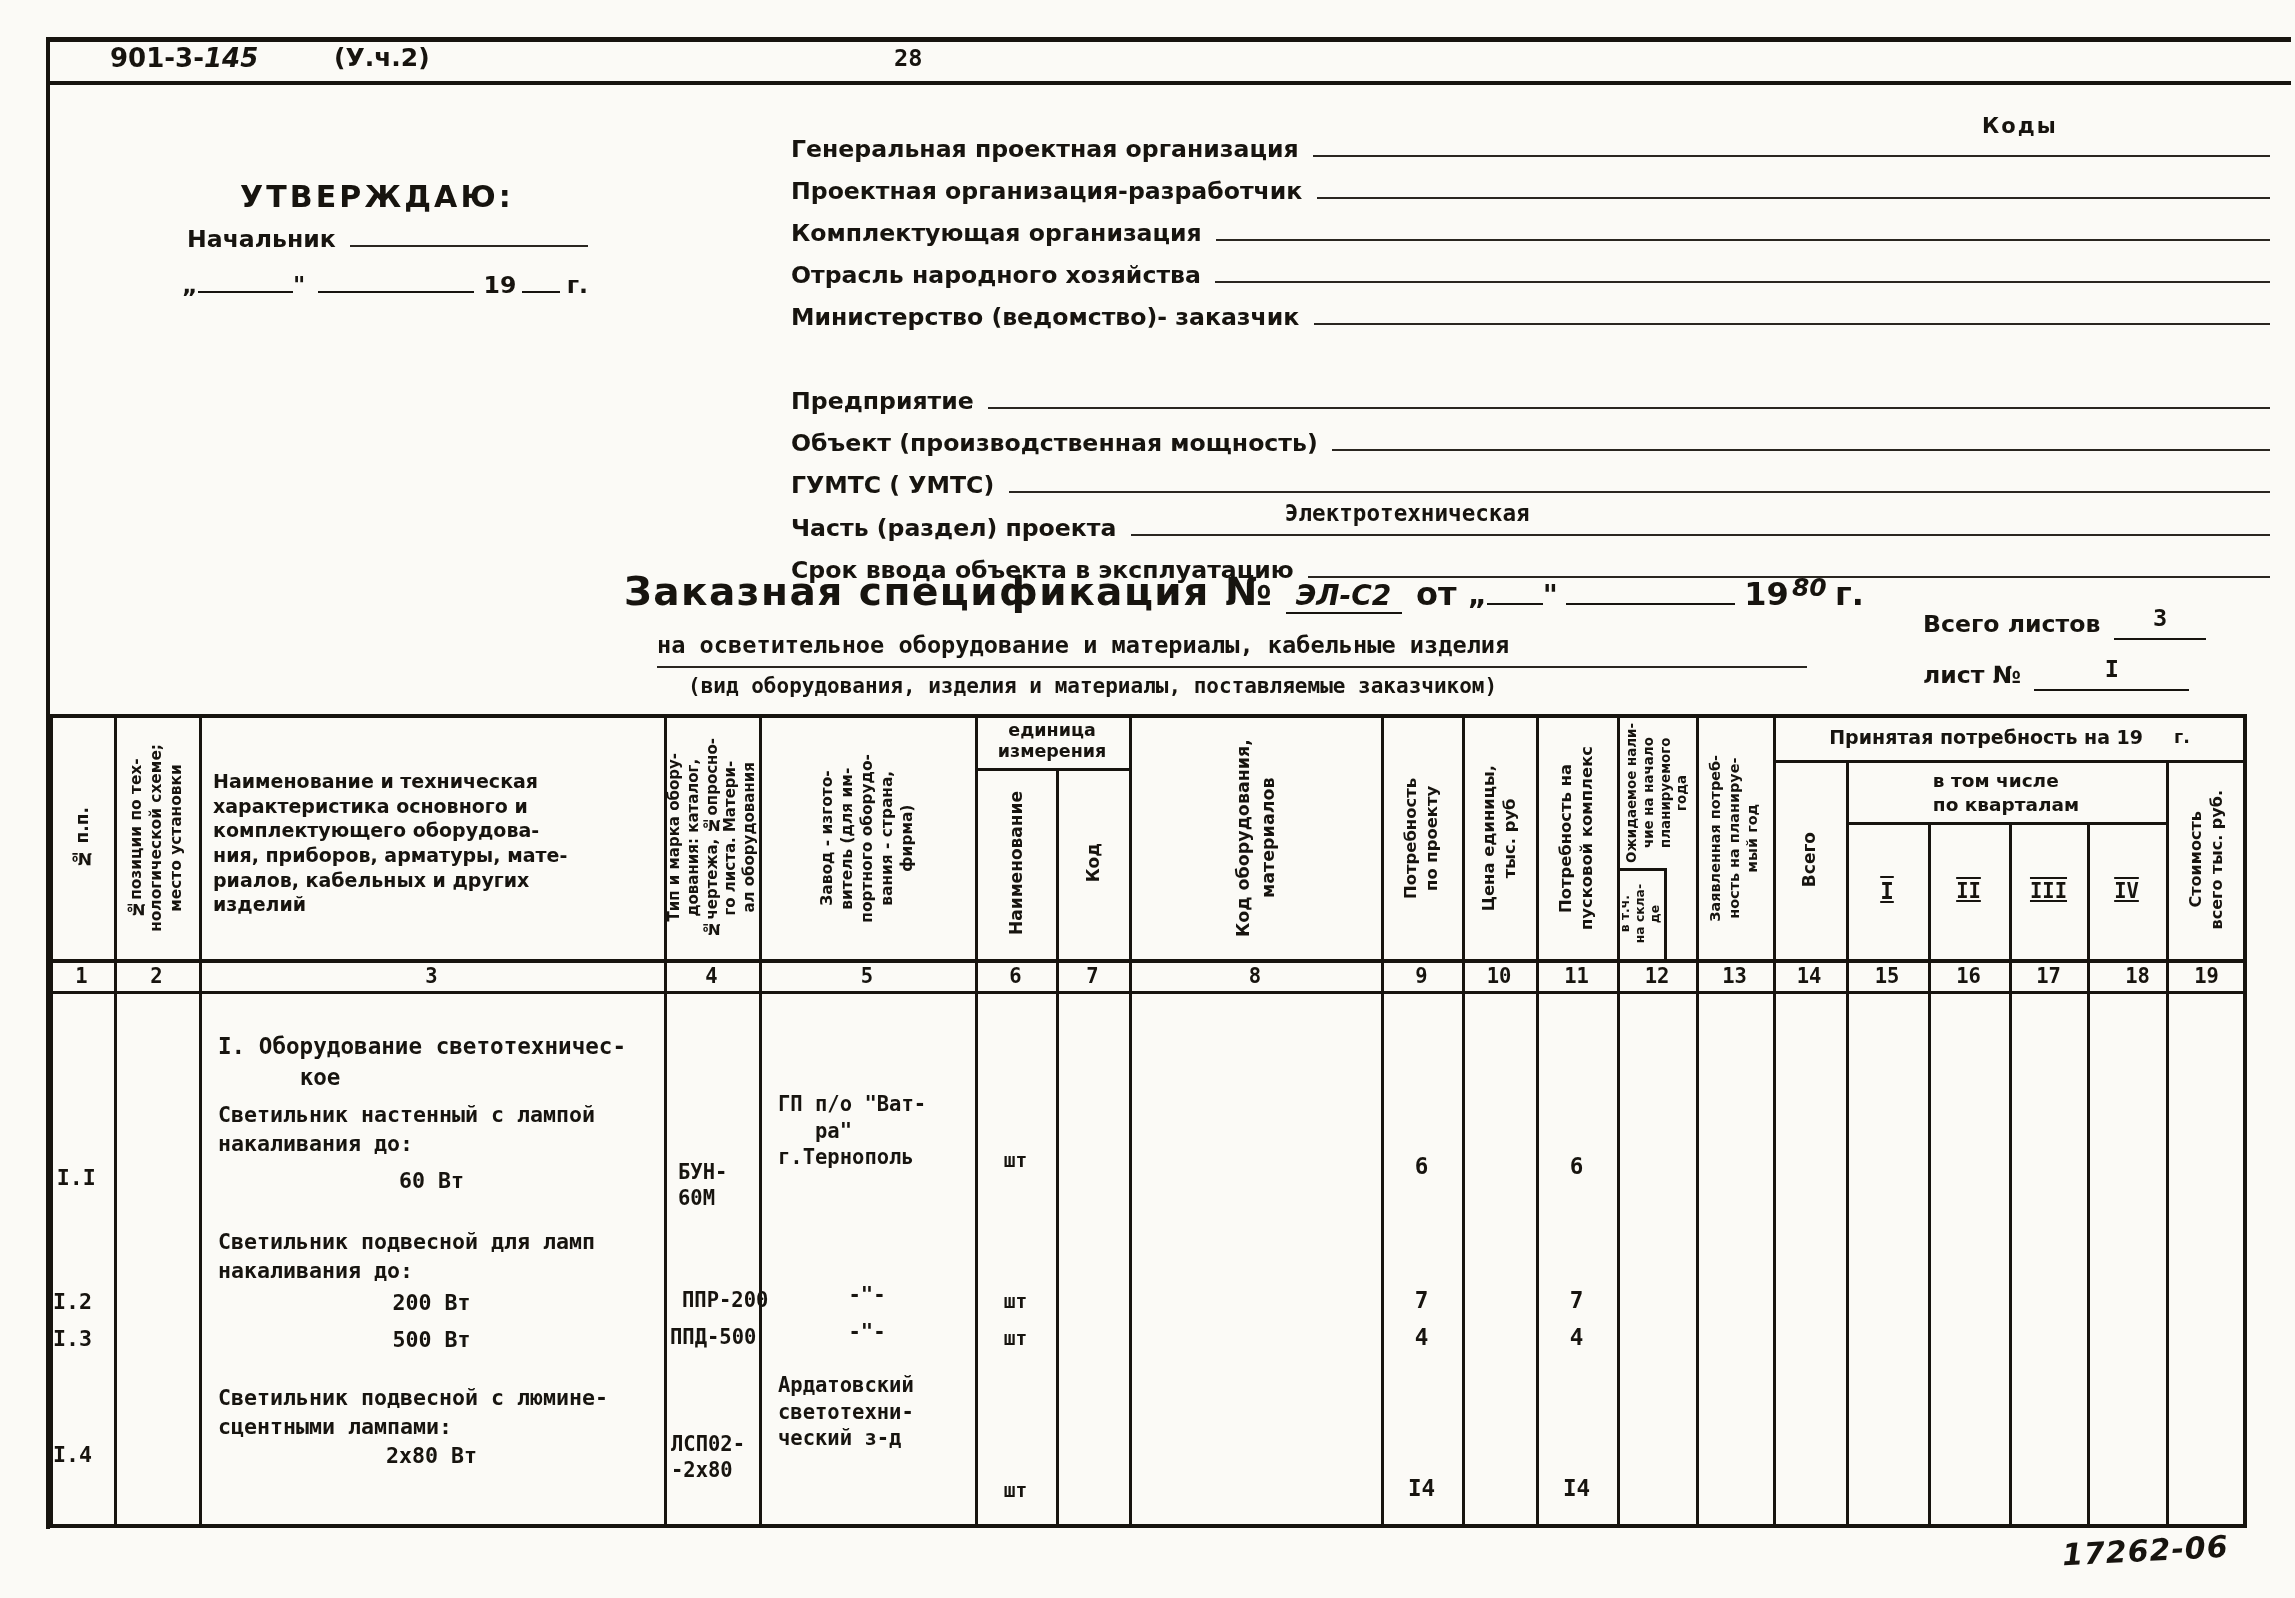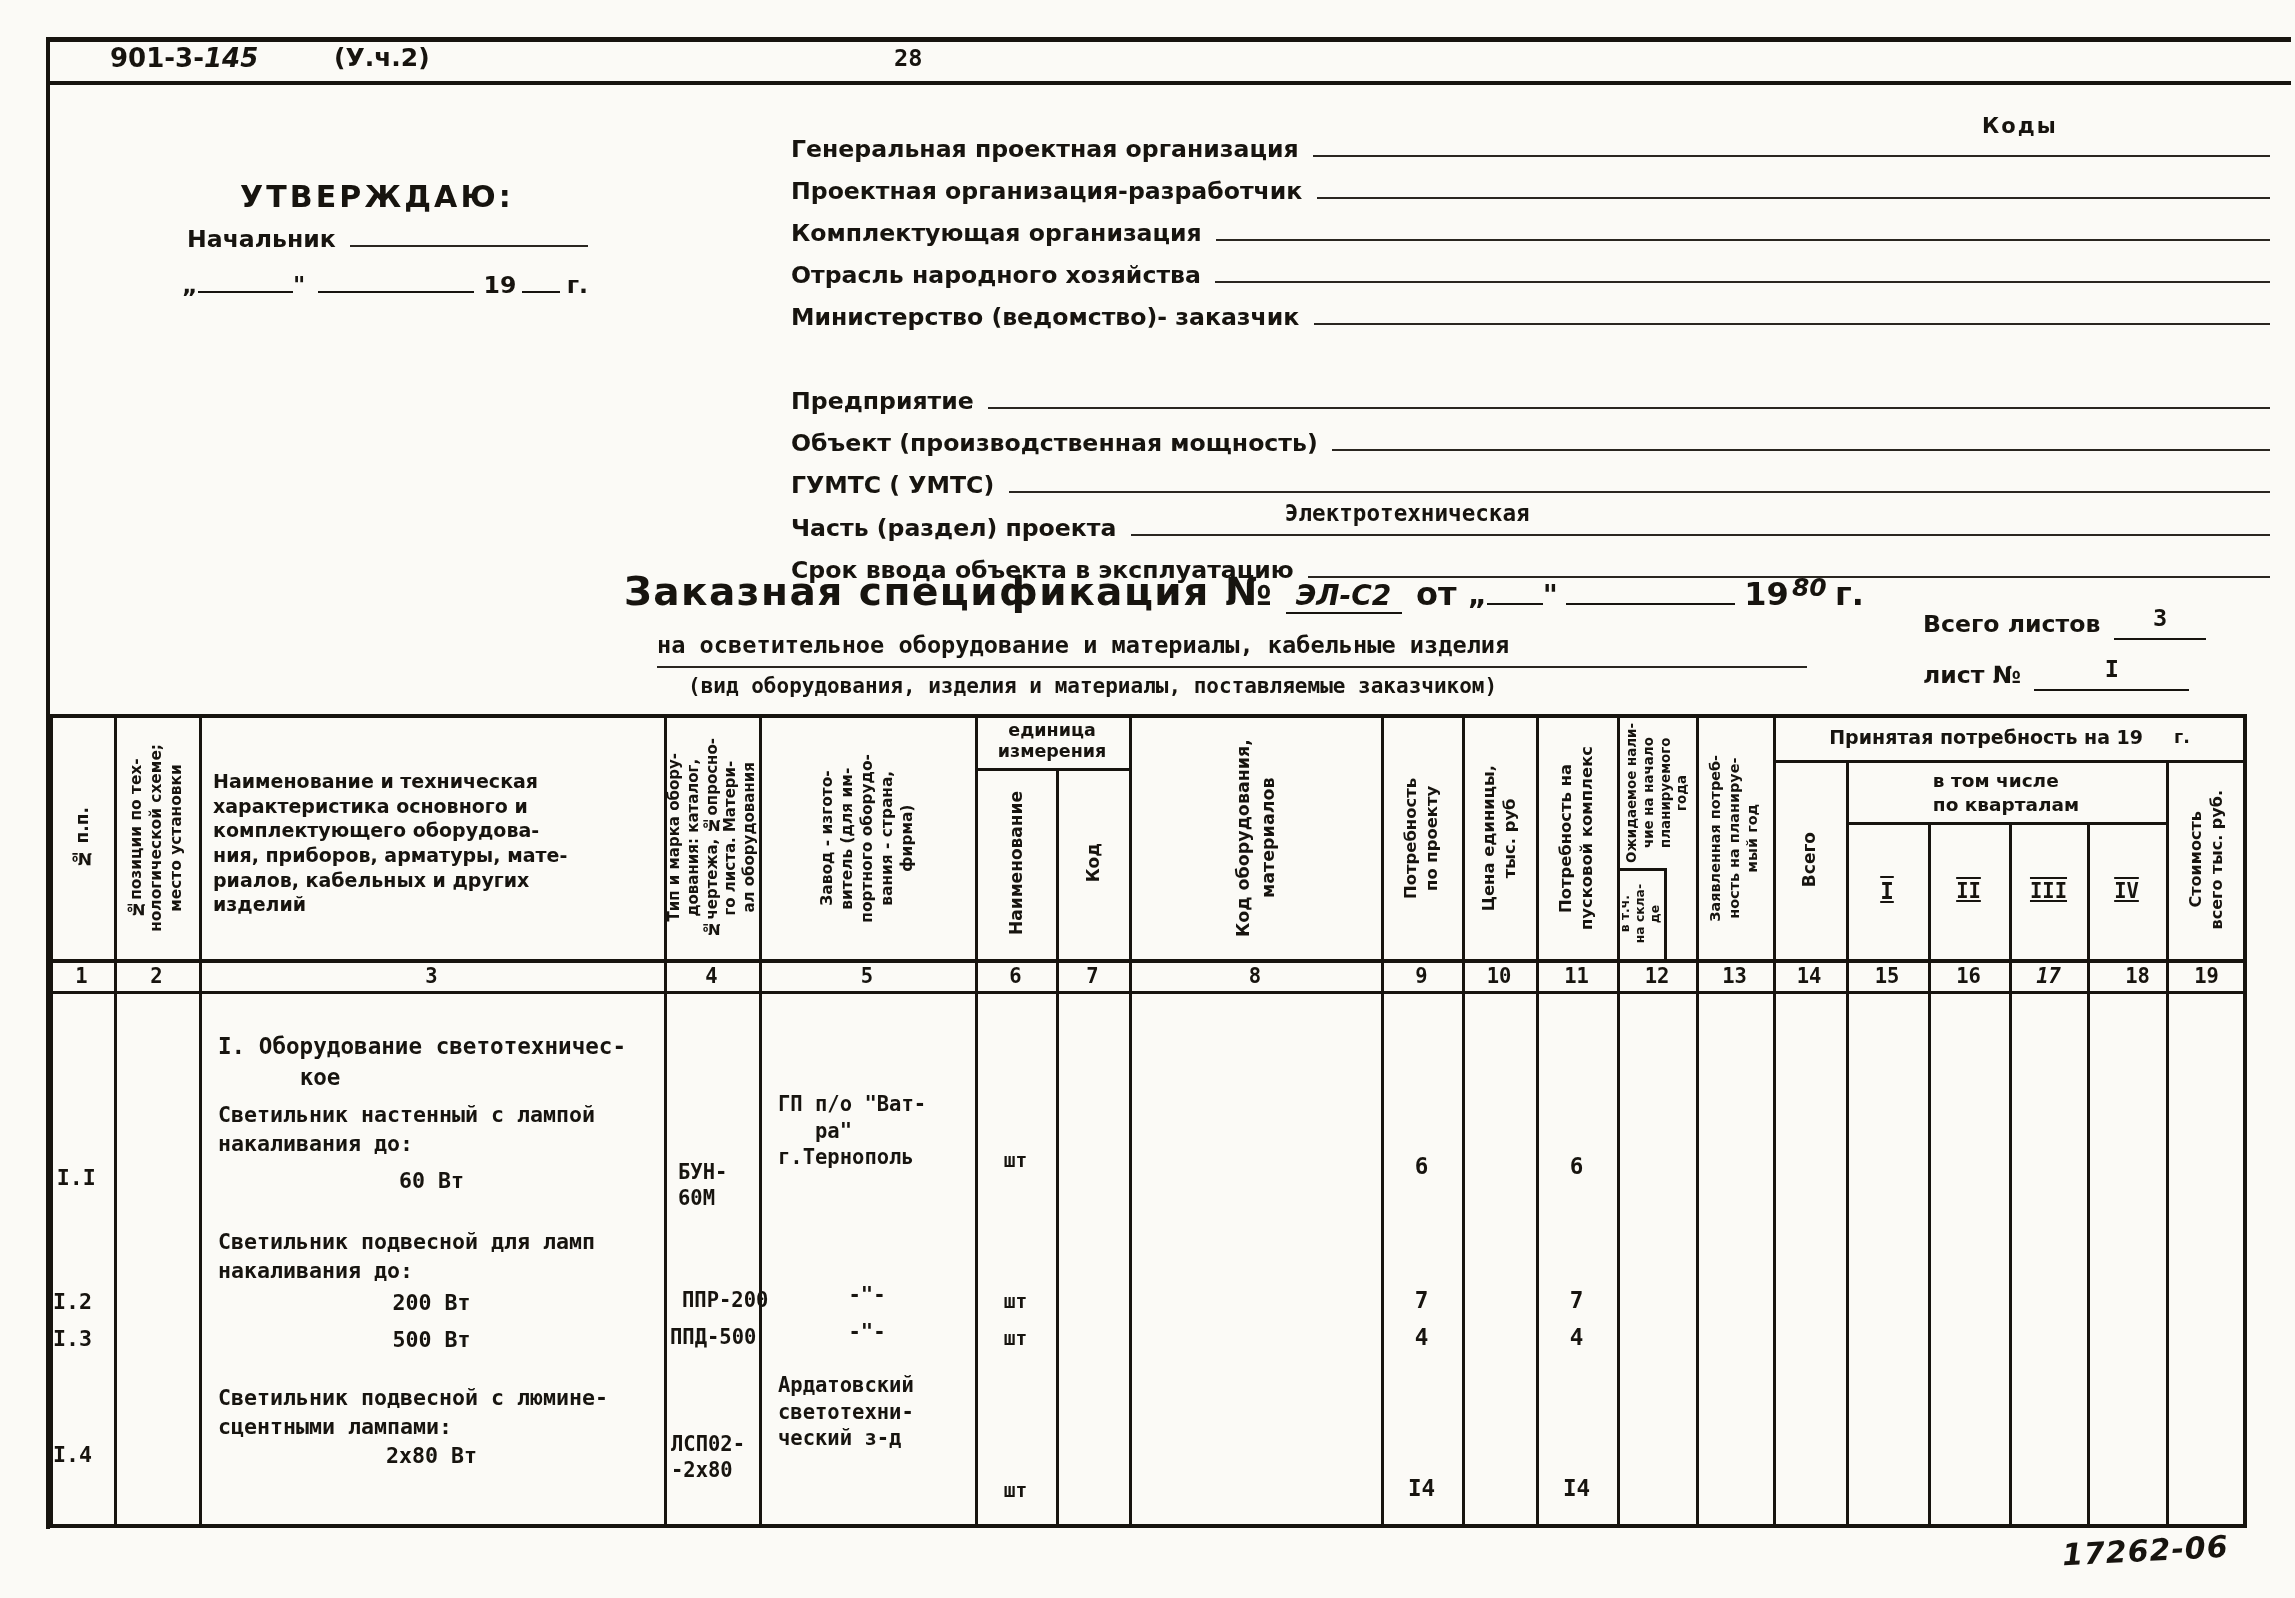--- a/index.html
+++ b/index.html
@@ -263,21 +263,21 @@
     <div class="cellc typ" style="left:1007px;width:73px;top:250px;font-size:20.5px;">7</div>
     <div class="cellc typ" style="left:1080px;width:252px;top:250px;font-size:20.5px;">8</div>
     <div class="cellc typ" style="left:1332px;width:81px;top:250px;font-size:20.5px;">9</div>
     <div class="cellc typ" style="left:1413px;width:74px;top:250px;font-size:20.5px;">10</div>
     <div class="cellc typ" style="left:1487px;width:81px;top:250px;font-size:20.5px;">11</div>
     <div class="cellc typ" style="left:1568px;width:80px;top:250px;font-size:20.5px;">12</div>
     <div class="cellc typ" style="left:1647px;width:77px;top:250px;font-size:20.5px;">13</div>
     <div class="cellc typ" style="left:1724px;width:72px;top:250px;font-size:20.5px;">14</div>
     <div class="cellc typ" style="left:1797px;width:82px;top:250px;font-size:20.5px;">15</div>
     <div class="cellc typ" style="left:1879px;width:81px;top:250px;font-size:20.5px;">16</div>
-    <div class="cellc typ" style="left:1960px;width:79px;top:250px;font-size:20.5px;font-style:italic;">17</div>
+    <div class="cellc typ" style="left:1960px;width:79px;top:250px;font-size:20.5px;">17</div>
     <div class="cellc typ" style="left:2038px;width:101px;top:250px;font-size:20.5px;">18</div>
     <div class="cellc typ" style="left:2117px;width:81px;top:250px;font-size:20.5px;">19</div>
 
     <div class="abs typ pre" style="left:169px;top:317px;font-size:22.6px;line-height:1.35;">I. Оборудование светотехничес-
       кое</div>
 
     <div class="abs typ pre" style="left:169px;top:386px;font-size:21.6px;line-height:1.35;">Светильник настенный с лампой
 накаливания до:</div>
     <div class="abs typ pre" style="left:729px;top:377px;font-size:20.5px;line-height:1.3;">ГП п/о "Ват-
    ра"

